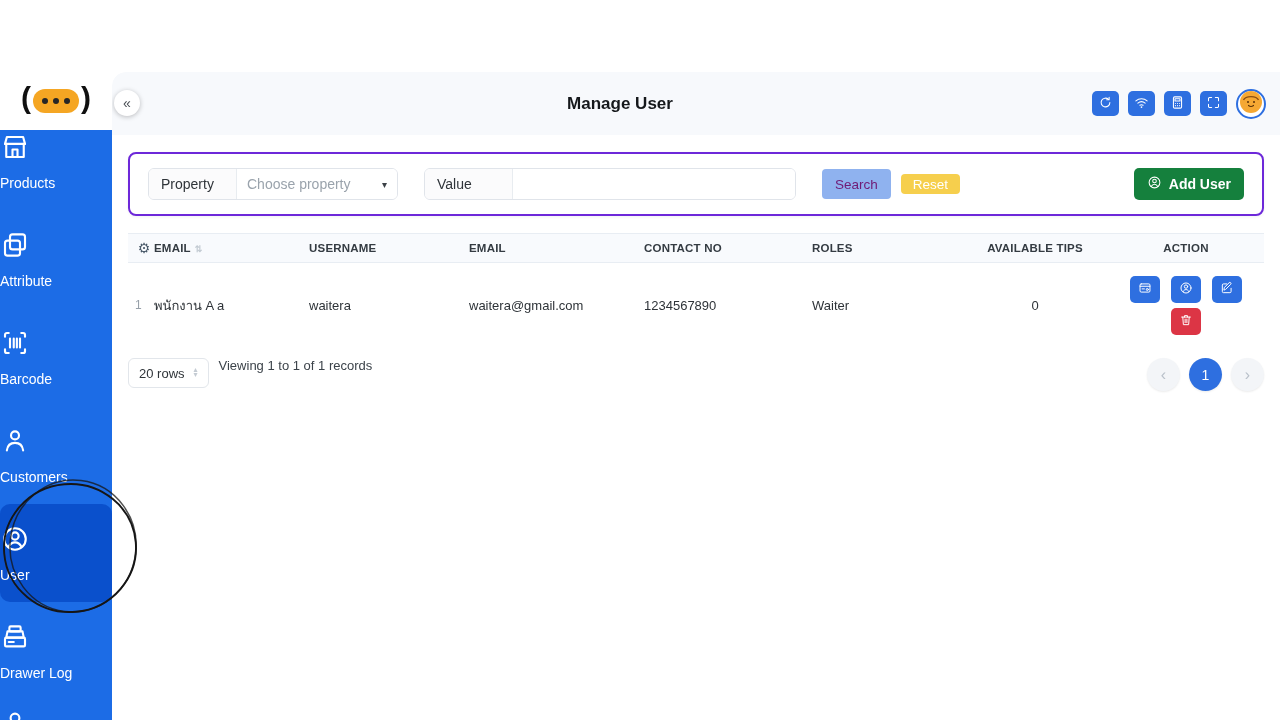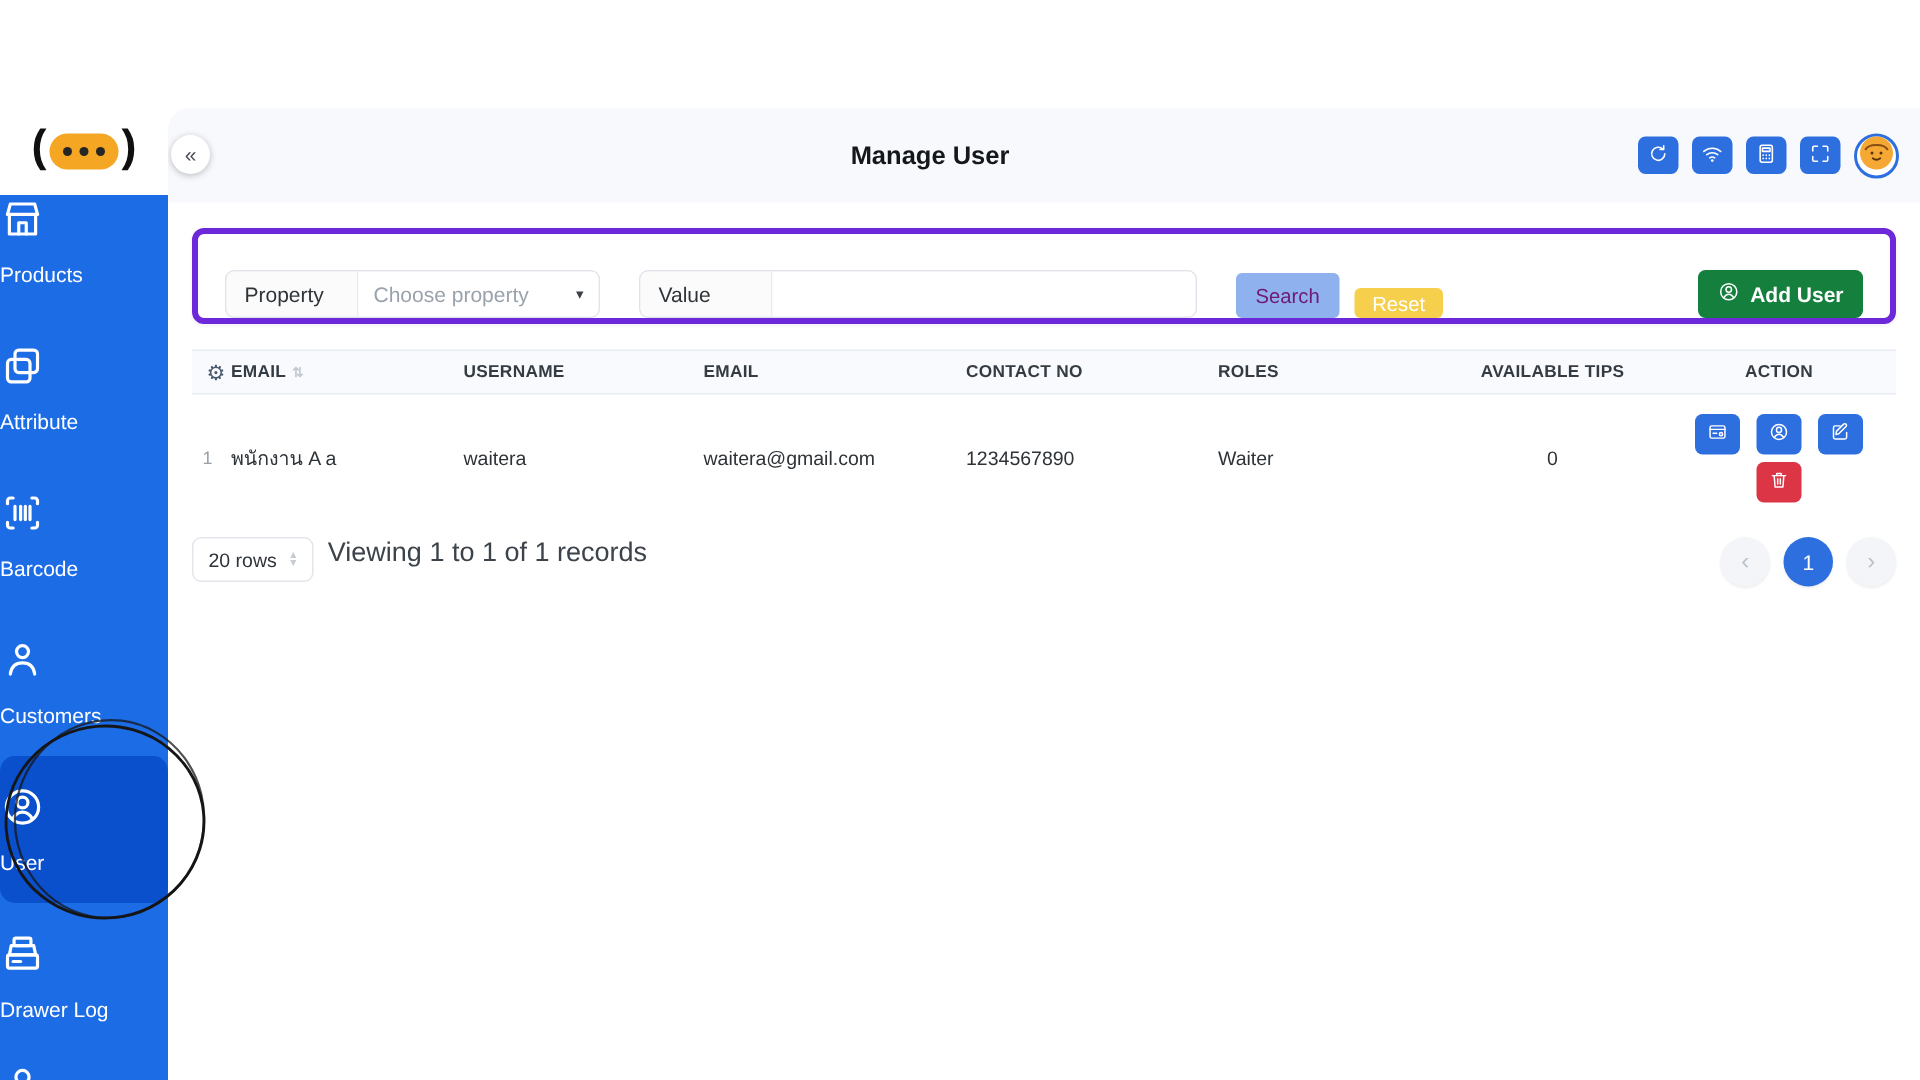--- a/index.html
+++ b/index.html
@@ -45,23 +45,23 @@
   .topbar-actions { position:absolute; right:14px; top:50%; transform:translateY(-50%);
     display:flex; align-items:center; gap:9px; }
   .icon-btn { width:27px; height:25px; border-radius:5px; background:#2e6fe0; border:none;
     display:flex; align-items:center; justify-content:center; cursor:pointer; }
   .icon-btn svg { width:15px; height:15px; }
   .avatar-btn { width:30px; height:30px; border-radius:50%; border:2px solid #2e6fe0;
     background:#fff; padding:0; display:flex; align-items:center; justify-content:center; cursor:pointer; }
   .avatar-btn svg { width:24px; height:24px; }
 
   
-  .filter-card { margin:17px 16px 0; height:64px; background:#fff; border:4px solid #6d28d9;
+  .filter-card { margin:17px 16px 0; height:64px; background:#fff; border:2px solid #6d28d9;
     border-radius:8px; box-shadow:0 1px 3px rgba(20,40,80,.06);
-    display:flex; align-items:flex-end; padding:0 18px; }
+    display:flex; align-items:center; padding:0 18px; }
   .group { display:flex; height:32px; border:1px solid #e0e4ea; border-radius:6px;
     overflow:hidden; align-items:stretch; background:#fff; }
   .prepend { display:flex; align-items:center; padding:0 12px; min-width:88px;
     background:#fbfbfc; color:#2f3439; font-size:14px; border-right:1px solid #e8ecf0; }
   .select-btn { display:flex; align-items:center; justify-content:space-between; gap:8px;
     width:160px; padding:0 10px; background:#fff; border:none; color:#9aa3ac;
     font-size:14px; cursor:pointer; }
   .caret { color:#3c4147; font-size:10px; }
   .value-input { width:282px; border:none; outline:none; padding:0 10px; font-size:14px; color:#333; }
   .group.value { margin-left:26px; }
@@ -90,21 +90,21 @@
   .act-btn { width:30px; height:27px; border-radius:5px; border:none; background:#2e6fe0;
     display:flex; align-items:center; justify-content:center; cursor:pointer; }
   .act-btn.delete { background:#dc3545; }
   .act-btn svg { width:14px; height:14px; }
 
   
   .tfoot { margin:11px 16px 0; display:flex; align-items:flex-start; }
   .rows-select { height:30px; border:1px solid #e2e6eb; border-radius:6px; background:#fff;
     display:flex; align-items:center; gap:9px; padding:0 10px; font-size:13px; color:#2f3439; cursor:pointer; }
   .spinners { display:flex; flex-direction:column; line-height:.62; color:#c4cbd3; font-size:8px; }
-  .viewing { margin-left:10px; font-size:18px; color:#3c434a; }
+  .viewing { margin-left:10px; font-size:13px; color:#3c434a; }
   .pagination { margin-left:auto; display:flex; gap:9px; align-items:center; }
   .page-btn { width:33px; height:33px; border-radius:50%; border:none; background:#f3f5f8;
     color:#b9c1ca; font-size:16px; display:flex; align-items:center; justify-content:center;
     cursor:pointer; box-shadow:0 1px 2px rgba(0,0,0,.08); }
   .page-btn.current { background:#2e6fe0; color:#fff; font-size:14px; }
 
   svg.line { fill:none; stroke:#fff; stroke-width:1.7; stroke-linecap:round; stroke-linejoin:round; }
 </style>
 </head>
 <body>

